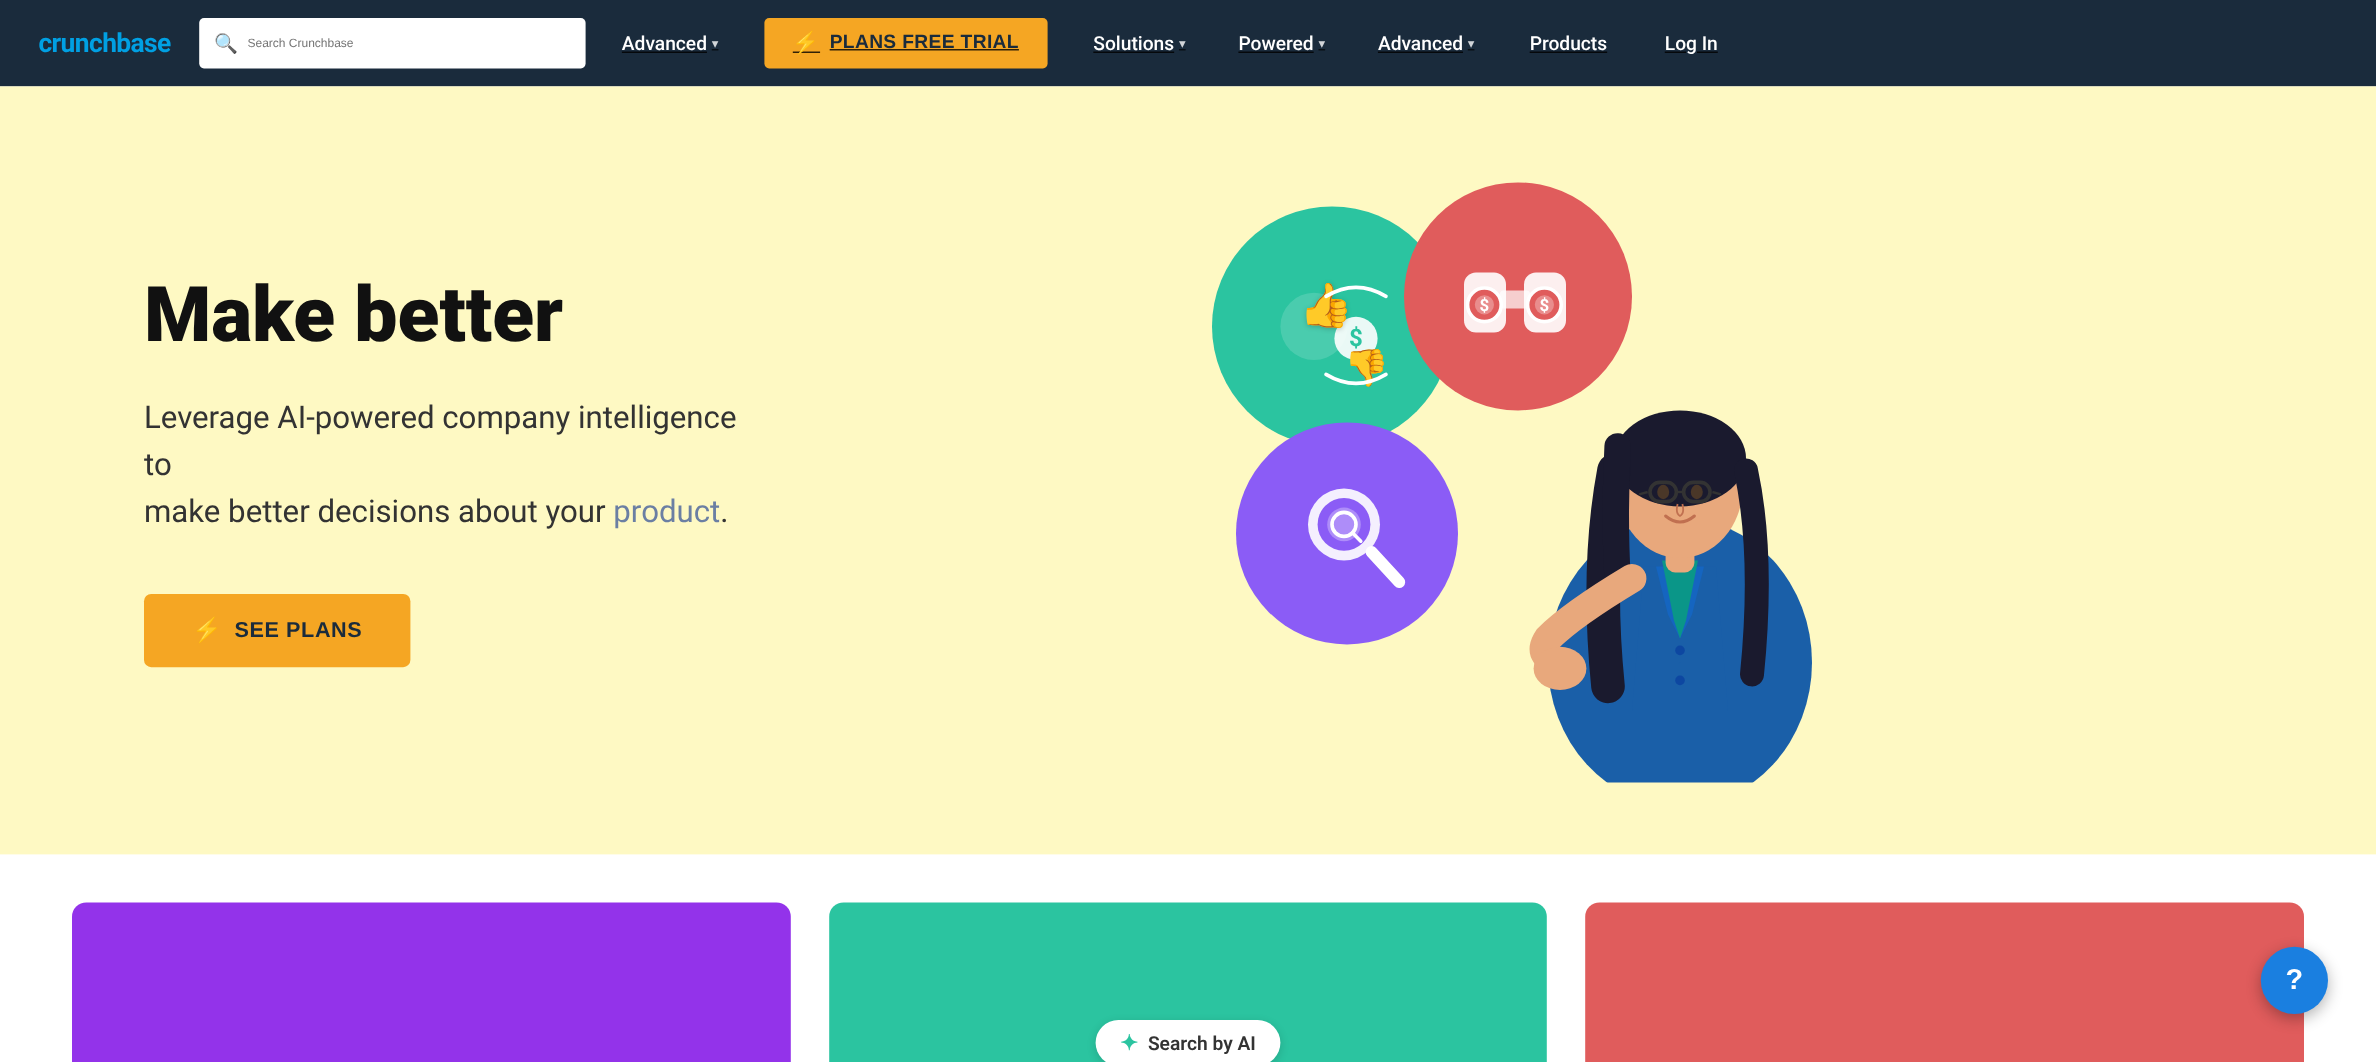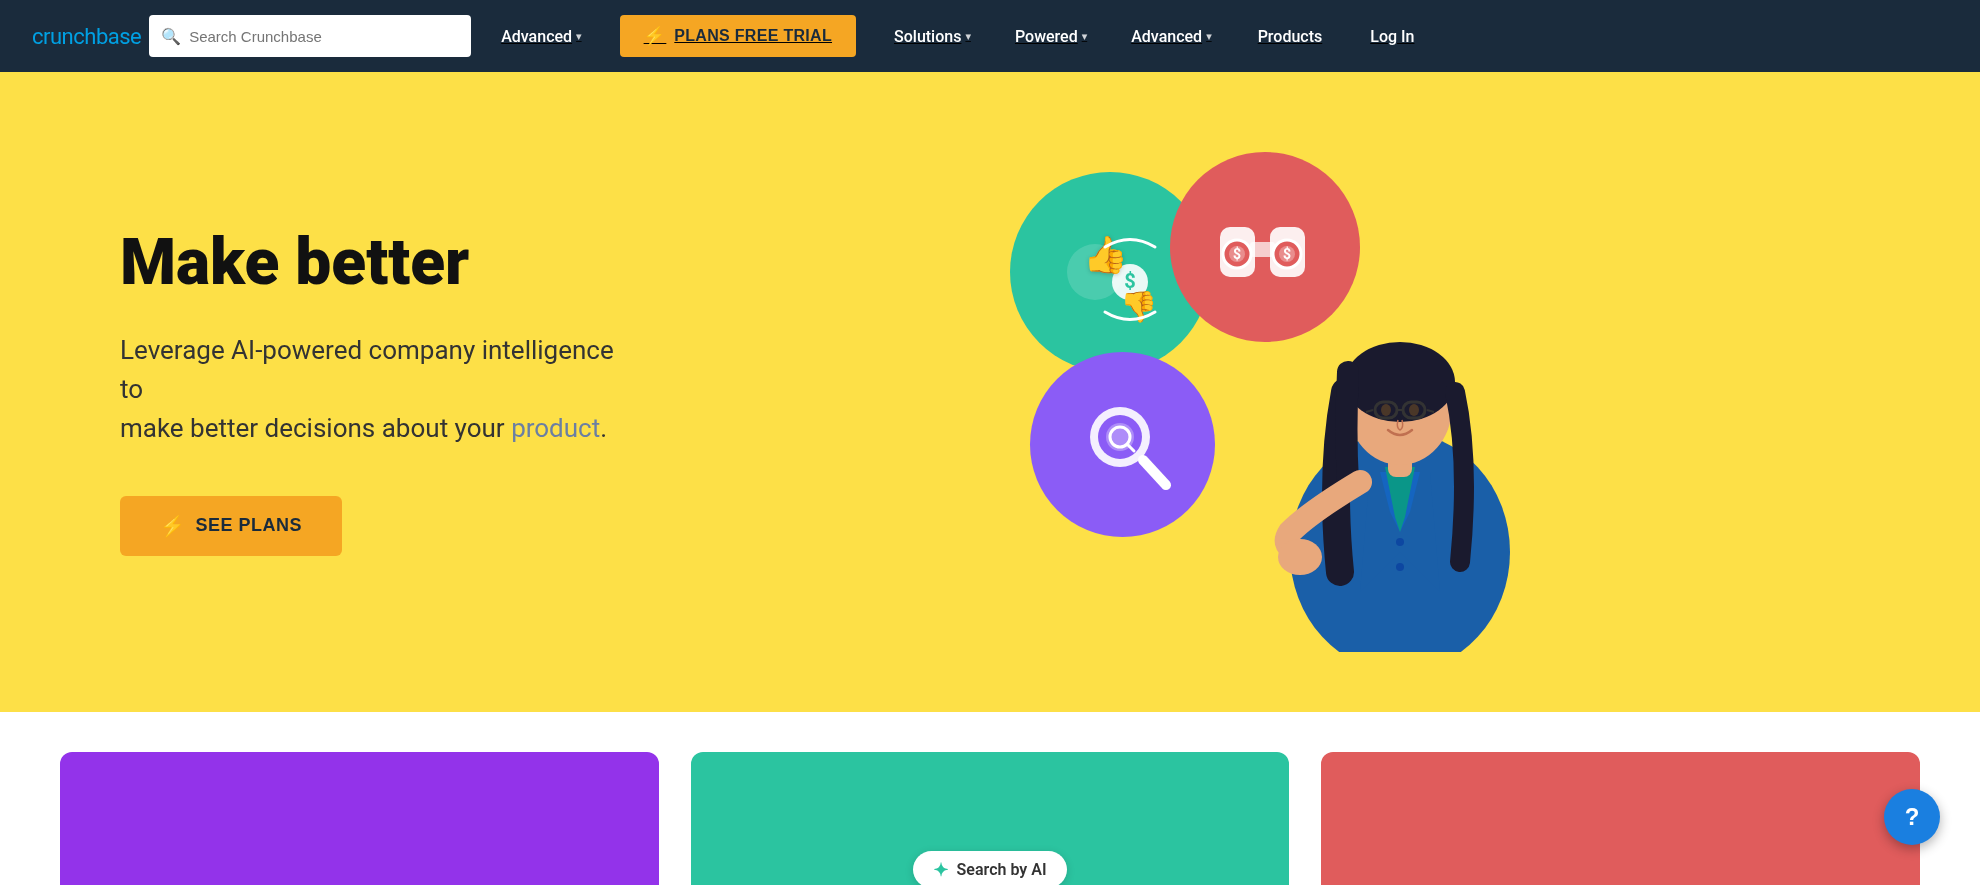--- a/index.html
+++ b/index.html
@@ -1,21 +1,22 @@
 <!DOCTYPE html>
 <html><head>
   <meta charset="utf-8">
   <style>
     * { margin: 0; padding: 0; box-sizing: border-box; }
     body { font-family: -apple-system, BlinkMacSystemFont, 'Segoe UI', Roboto, sans-serif; width: 1980px; overflow-x: hidden; }
     .logo {
       color: white;
       font-size: 22px;
-      font-weight: 400;
+      font-weight: 700;
       letter-spacing: -0.5px;
+      margin-right: 16px;
       white-space: nowrap;
     }
     .logo span { color: #00a0e3; }
     .search-box {
       display: flex;
       align-items: center;
       background: white;
       border-radius: 4px;
       padding: 0 12px;
       height: 42px;
@@ -23,21 +24,21 @@
       margin-right: 8px;
       gap: 8px;
     }
     .search-icon-wrap {
       color: #888;
       font-size: 16px;
     }
     .search-input {
       border: none;
       outline: none;
-      font-size: 15px;
+      font-size: 10px;
       color: #333;
       width: 270px;
       background: transparent;
     }
     .nav-items {
       display: flex;
       align-items: center;
       gap: 16px;
       flex: 1;
       text-decoration: underline;
@@ -78,21 +79,21 @@
       color: white;
       font-size: 16px;
       font-weight: 500;
       padding: 8px 16px;
       cursor: pointer;
       white-space: nowrap;
     }
 
     
     .hero {
-      background-color: #fde047;
+      background-color: #fef9c3;
       min-height: 620px;
       display: flex;
       align-items: stretch;
       position: relative;
       overflow: hidden;
     }
     .hero-content {
       display: flex;
       align-items: center;
       width: 100%;

